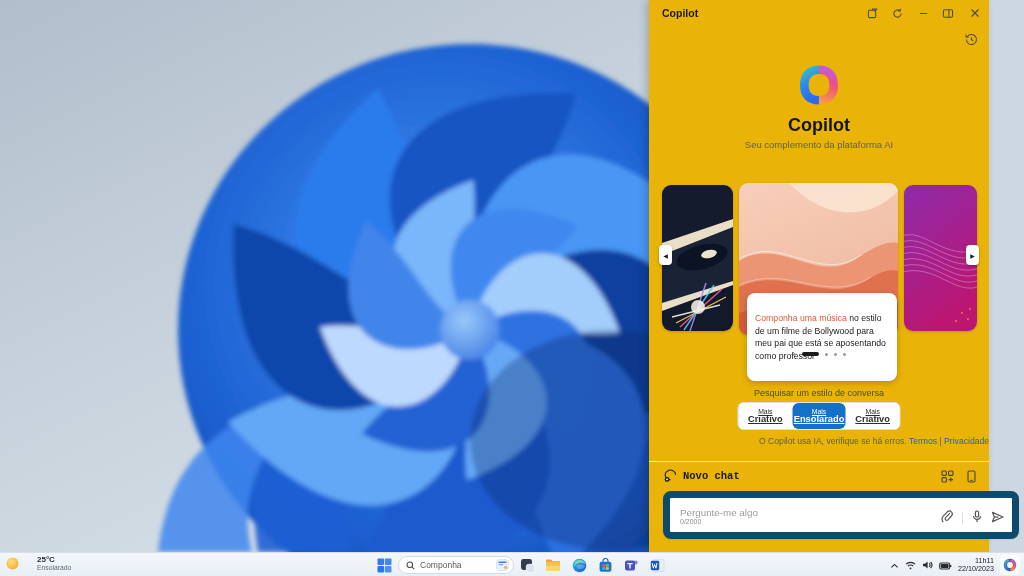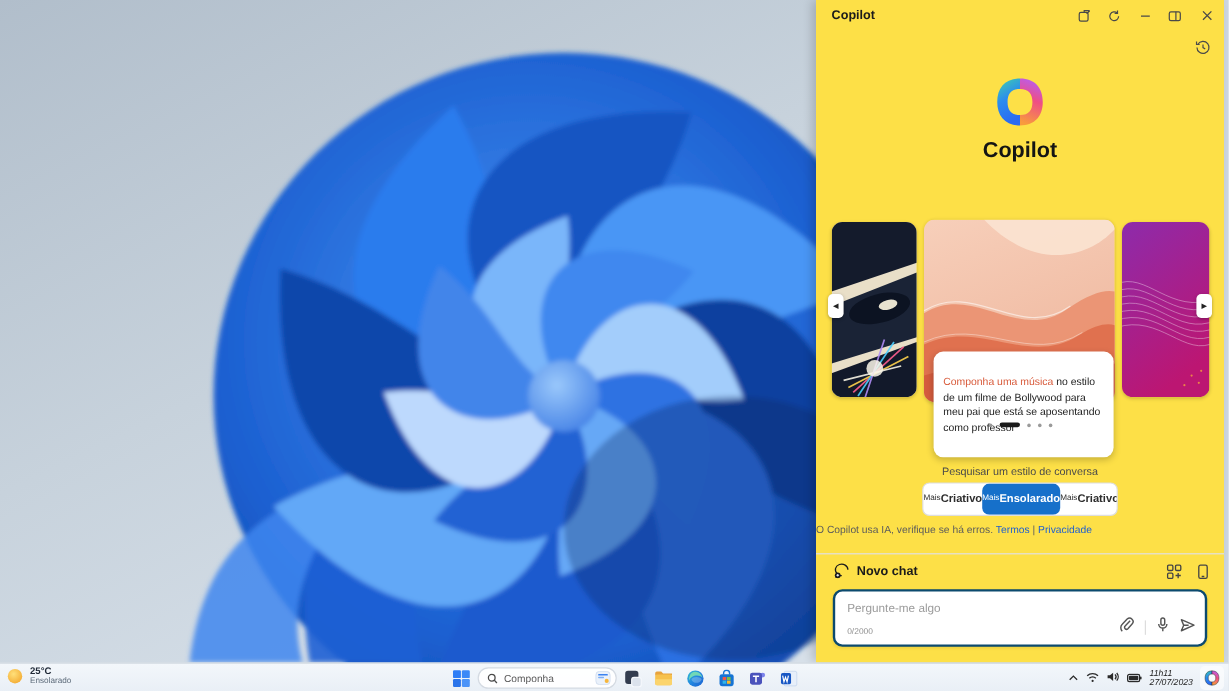--- a/index.html
+++ b/index.html
@@ -4,21 +4,21 @@
 <style>
   * { margin:0; padding:0; box-sizing:border-box; }
   html,body { width:1024px; height:576px; overflow:hidden; font-family:"Liberation Sans", sans-serif; }
   #stage { position:relative; width:1024px; height:576px; background:#cdd7e1; }
 
   
   #desktop { position:absolute; left:0; top:0; width:684px; height:552px; overflow:hidden; }
   #desktop svg { display:block; }
 
   
-  #panel { position:absolute; left:680px; top:0; width:340px; height:552px; background:#fde047; box-shadow:-3px 0 8px rgba(0,0,0,.18); }
+  #panel { position:absolute; left:649px; top:0; width:340px; height:552px; background:#eab308; box-shadow:-3px 0 8px rgba(0,0,0,.18); }
   .titlebar { position:absolute; left:0; top:0; width:340px; height:26px; }
   .titlebar-title { position:absolute; left:13px; top:7px; font-size:10.5px; font-weight:700; color:#1b1b1b; }
   .tb-btn { position:absolute; top:5px; width:20px; height:16px; display:flex; align-items:center; justify-content:center; cursor:default; }
   .tb-btn svg { stroke:#494949; fill:none; stroke-width:1.1; }
   .history-btn { position:absolute; top:31px; left:313px; width:18px; height:16px; display:flex; align-items:center; justify-content:center; }
 
   .hero { position:absolute; left:0; top:62px; width:340px; text-align:center; }
   .hero-logo { width:46px; height:46px; margin:0 auto; }
   .hero-title { margin-top:7px; font-size:18px; font-weight:700; color:#141414; }
   .hero-sub { margin-top:3px; font-size:9.5px; color:#5f5f5f; }
@@ -34,55 +34,55 @@
   .car-arrow.next { left:317px; }
   .tooltip { position:absolute; left:98px; top:110px; width:150px; background:#fff; border-radius:8px; box-shadow:0 2px 6px rgba(0,0,0,.22); padding:19px 8px; font-size:8.7px; line-height:12.5px; color:#222; }
   .tooltip .hl { color:#d85a3a; }
 
   .dots { position:absolute; left:0; top:352px; width:340px; display:flex; justify-content:center; align-items:center; gap:6px; }
   .dot { width:3px; height:3px; border-radius:2px; background:#9a9a9a; }
   .dot.active { width:17px; height:4px; background:#1b1b1b; }
 
   .style-label { position:absolute; left:0; top:388px; width:340px; text-align:center; font-size:9px; color:#4a4a4a; }
   .seg { position:absolute; left:50%; transform:translateX(-50%); top:402px; width:163px; height:28px; background:#fff; border:1px solid #dedede; border-radius:6px; display:flex; overflow:hidden; }
-  .seg-opt { flex:1; display:flex; flex-direction:row; align-items:center; line-height:1.05; cursor:default; color:#2d2d2d; }
+  .seg-opt { flex:1; display:flex; flex-direction:column; align-items:center; justify-content:center; line-height:1.05; cursor:default; color:#2d2d2d;text-decoration:underline; }
   .seg-opt .pfx { font-size:6.8px; }
   .seg-opt .nm { font-size:9.3px; font-weight:700; }
   .seg-opt.sel { background:#1670ca; color:#fff; border-radius:6px; }
 
-  .disclaimer { position:absolute; left:0; top:436px; width:340px; text-align:left; font-size:8.6px; color:#5c5c5c; }
+  .disclaimer { position:absolute; left:0; top:436px; width:340px; text-align:right; font-size:8.6px; color:#5c5c5c; }
   .disclaimer a { color:#1f5fd0; text-decoration:none; }
 
   .divider { position:absolute; left:0; top:461px; width:340px; height:1px; background:#e2e2e2; }
 
-  .newchat-row { position:absolute; left:0; top:467px; width:340px; height:20px; }
+  .newchat-row { position:absolute; left:0; top:467px; width:340px; height:20px;font-family:Liberation Mono, monospace; }
   .newchat-left { position:absolute; left:14px; top:2px; display:flex; align-items:center; gap:6px; }
   .newchat-label { font-size:10.5px; font-weight:700; color:#1b1b1b; }
   .nc-icons { position:absolute; right:12px; top:3px; display:flex; gap:12px; }
   .nc-icons svg { stroke:#444; fill:none; stroke-width:1.1; }
 
-  .composer { position:absolute; left:14px; top:491px; width:312px; height:48px; background:#fff; border:2px solid #0c4a6e; border-radius:8px; box-shadow:0 1px 2px rgba(0,0,0,.06); }
+  .composer { position:absolute; left:14px; top:491px; width:356px; height:48px; background:#fff; border:7px solid #0c4a6e; border-radius:8px; box-shadow:0 1px 2px rgba(0,0,0,.06); }
   .composer input { position:absolute; left:10px; top:6px; width:240px; height:16px; border:none; outline:none; font-size:9.8px; color:#333; font-family:"Liberation Sans", sans-serif; background:transparent; }
   .composer input::placeholder { color:#9b9b9b; }
   .char-counter { position:absolute; left:10px; bottom:7px; font-size:7px; color:#8d8d8d; }
   .comp-icons { position:absolute; right:8px; bottom:5px; display:flex; align-items:center; gap:9px; }
   .comp-icons .vdiv { width:1px; height:12px; background:#ddd; }
   .comp-icons svg { stroke:#555; fill:none; stroke-width:1.2; }
 
   
   #taskbar { position:absolute; left:0; top:552px; width:1024px; height:24px; background:linear-gradient(#f3f7fb,#e9eff6); border-top:1px solid #d9dfe7; }
-  .weather { position:absolute; left:5px; top:2px; display:flex; align-items:center; gap:5px; cursor:default; }
+  .weather { position:absolute; left:5px; top:2px; display:flex; align-items:center; gap:17px; cursor:default; }
   .weather-temp { font-size:8px; font-weight:700; color:#1f2937; line-height:9px; }
   .weather-cond { font-size:6.8px; color:#5d6b7a; line-height:8px; }
   .tb-ico { position:absolute; top:3px; width:18px; height:18px; display:flex; align-items:center; justify-content:center; border-radius:4px; cursor:default; }
   .searchpill { position:absolute; left:398px; top:3px; width:116px; height:18px; background:rgba(255,255,255,.92); border:1px solid #d4dae2; border-radius:9px; display:flex; align-items:center; padding:0 4px 0 7px; cursor:default; }
   .searchpill .ph { flex:1; font-size:8.5px; color:#5a5a5a; margin-left:5px; }
   .tray { position:absolute; right:4px; top:0; height:24px; display:flex; align-items:center; gap:6px; }
   .tray svg { stroke:#2a2a2a; fill:none; stroke-width:1.1; }
-  .clock { font-size:7.2px; color:#1b1b1b; line-height:8.5px; cursor:default;font-style:italic; }
+  .clock { text-align:right; font-size:7.2px; color:#1b1b1b; line-height:8.5px; cursor:default; }
   .tray-copilot { width:20px; height:20px; border-radius:4px; display:flex; align-items:center; justify-content:center; background:rgba(255,255,255,.6); }
 </style>
 </head>
 <body>
 
 <div id="stage">
 
   <div id="desktop">
     <svg width="684" height="552" viewBox="0 0 684 552">
       <defs>
@@ -191,20 +191,21 @@
                 <stop offset="0" stop-color="#b75ef2"></stop>
                 <stop offset="0.45" stop-color="#ef4e84"></stop>
                 <stop offset="1" stop-color="#f89c3c"></stop>
               </linearGradient>
           </defs>
           <path d="M20 3 C9 3 3.5 10 3.5 20 C3.5 30 9 37 20 37 L20 29.5 C13.5 29.5 11 25.8 11 20 C11 14.2 13.5 10.5 20 10.5 Z" fill="url(#cpL)"></path>
           <path d="M20 3 C31 3 36.5 10 36.5 20 C36.5 30 31 37 20 37 L20 29.5 C26.5 29.5 29 25.8 29 20 C29 14.2 26.5 10.5 20 10.5 Z" fill="url(#cpR)"></path>
         </svg>
       </div>
       <div class="hero-title">Copilot</div>
+      <div class="hero-sub">Seu complemento da plataforma AI</div>
     </div>
 
     <div class="carousel">
       <div class="card card-left">
         <svg viewBox="0 0 71 146" preserveAspectRatio="none">
           <rect width="71" height="146" fill="#e9dfc8"></rect>
           <polygon points="0,0 71,0 71,34 0,58" fill="#141b2c"></polygon>
           <polygon points="0,70 71,42 71,96 0,118" fill="#1a2336"></polygon>
           <ellipse cx="40" cy="72" rx="26" ry="12" fill="#0c1322" transform="rotate(-14 40 72)"></ellipse>
           <ellipse cx="47" cy="69" rx="8" ry="4" fill="#e8e2cf" transform="rotate(-14 47 69)"></ellipse>
@@ -478,21 +479,21 @@
       </span>
       <span>
         <svg width="13" height="8" viewBox="0 0 13 8">
             <rect x="0.7" y="1" width="10" height="6" rx="1.4"></rect>
             <rect x="1.8" y="2.1" width="7.8" height="3.8" rx="0.8" fill="#2a2a2a" stroke="none"></rect>
             <path d="M11.6 3 V5" stroke-width="1.4"></path>
           </svg>
       </span>
       <div class="clock">
         <div>11h11</div>
-        <div>27/07/2023</div>
+        <div>22/10/2023</div>
       </div>
       <span class="tray-copilot">
         <svg width="14" height="14" viewBox="0 0 40 40">
           <path d="M20 3 C9 3 3.5 10 3.5 20 C3.5 30 9 37 20 37 L20 29.5 C13.5 29.5 11 25.8 11 20 C11 14.2 13.5 10.5 20 10.5 Z" fill="url(#cpL)"></path>
           <path d="M20 3 C31 3 36.5 10 36.5 20 C36.5 30 31 37 20 37 L20 29.5 C26.5 29.5 29 25.8 29 20 C29 14.2 26.5 10.5 20 10.5 Z" fill="url(#cpR)"></path>
         </svg>
       </span>
     </div>
   </div>
 

